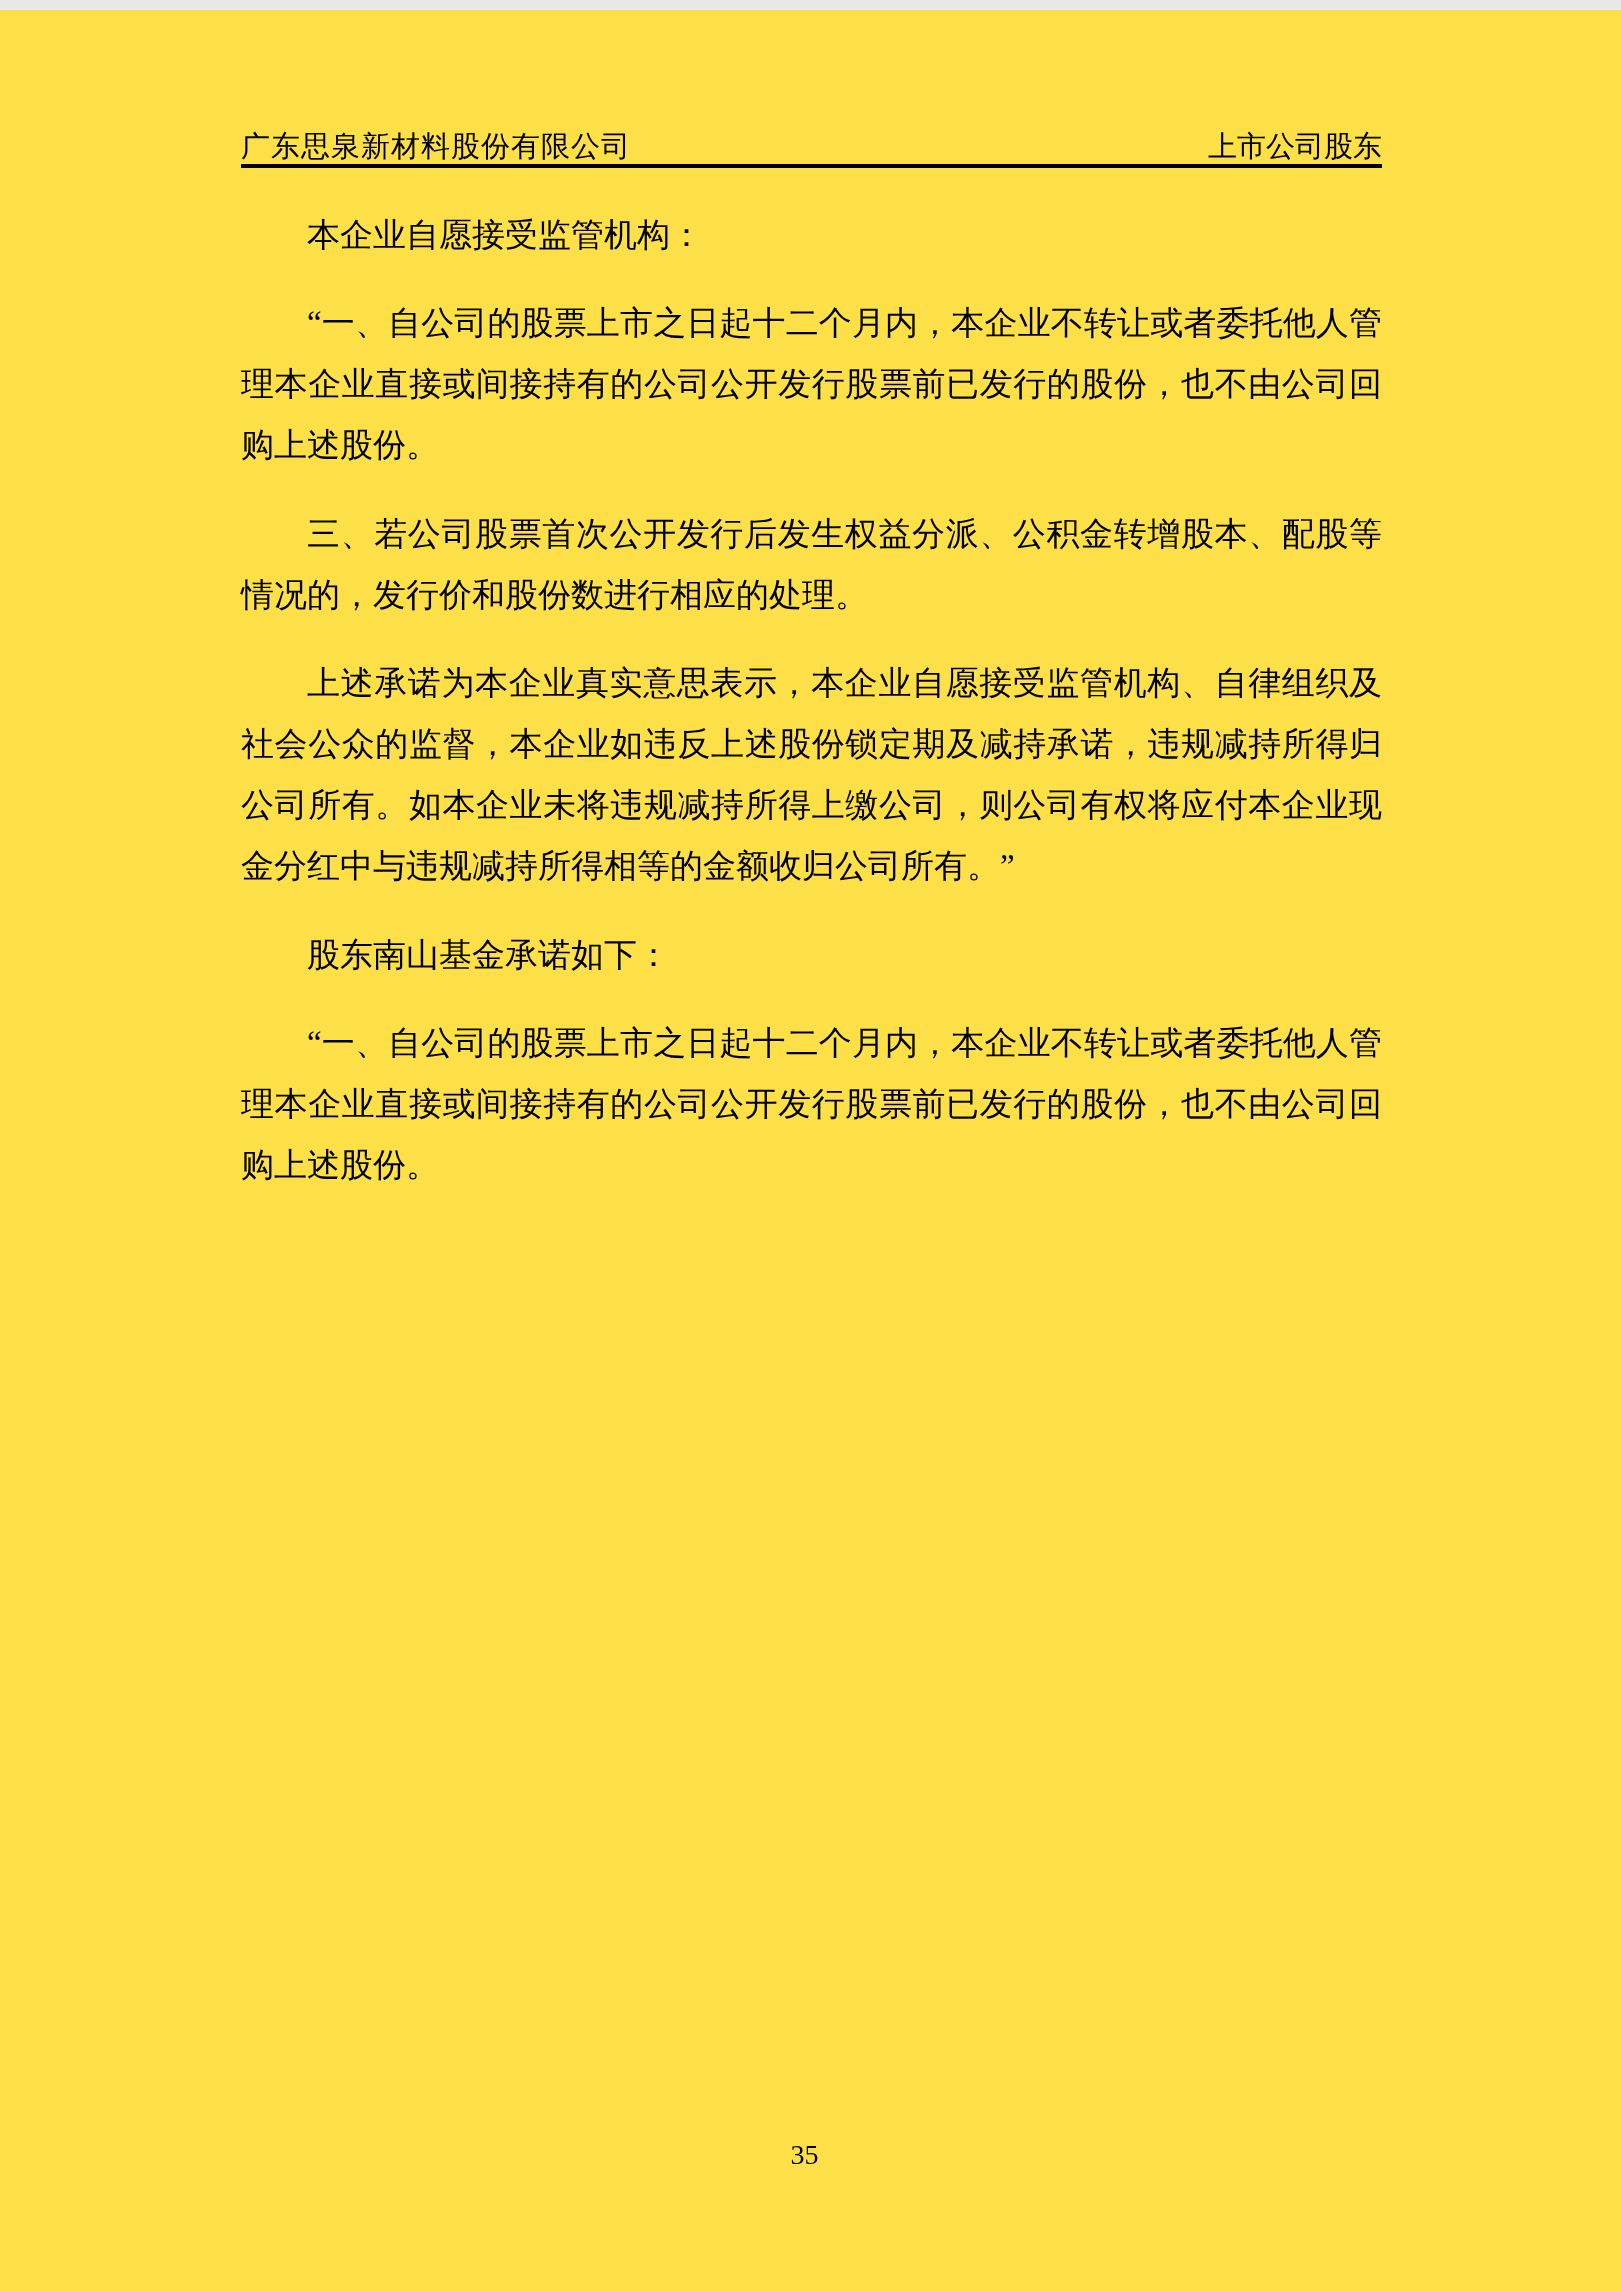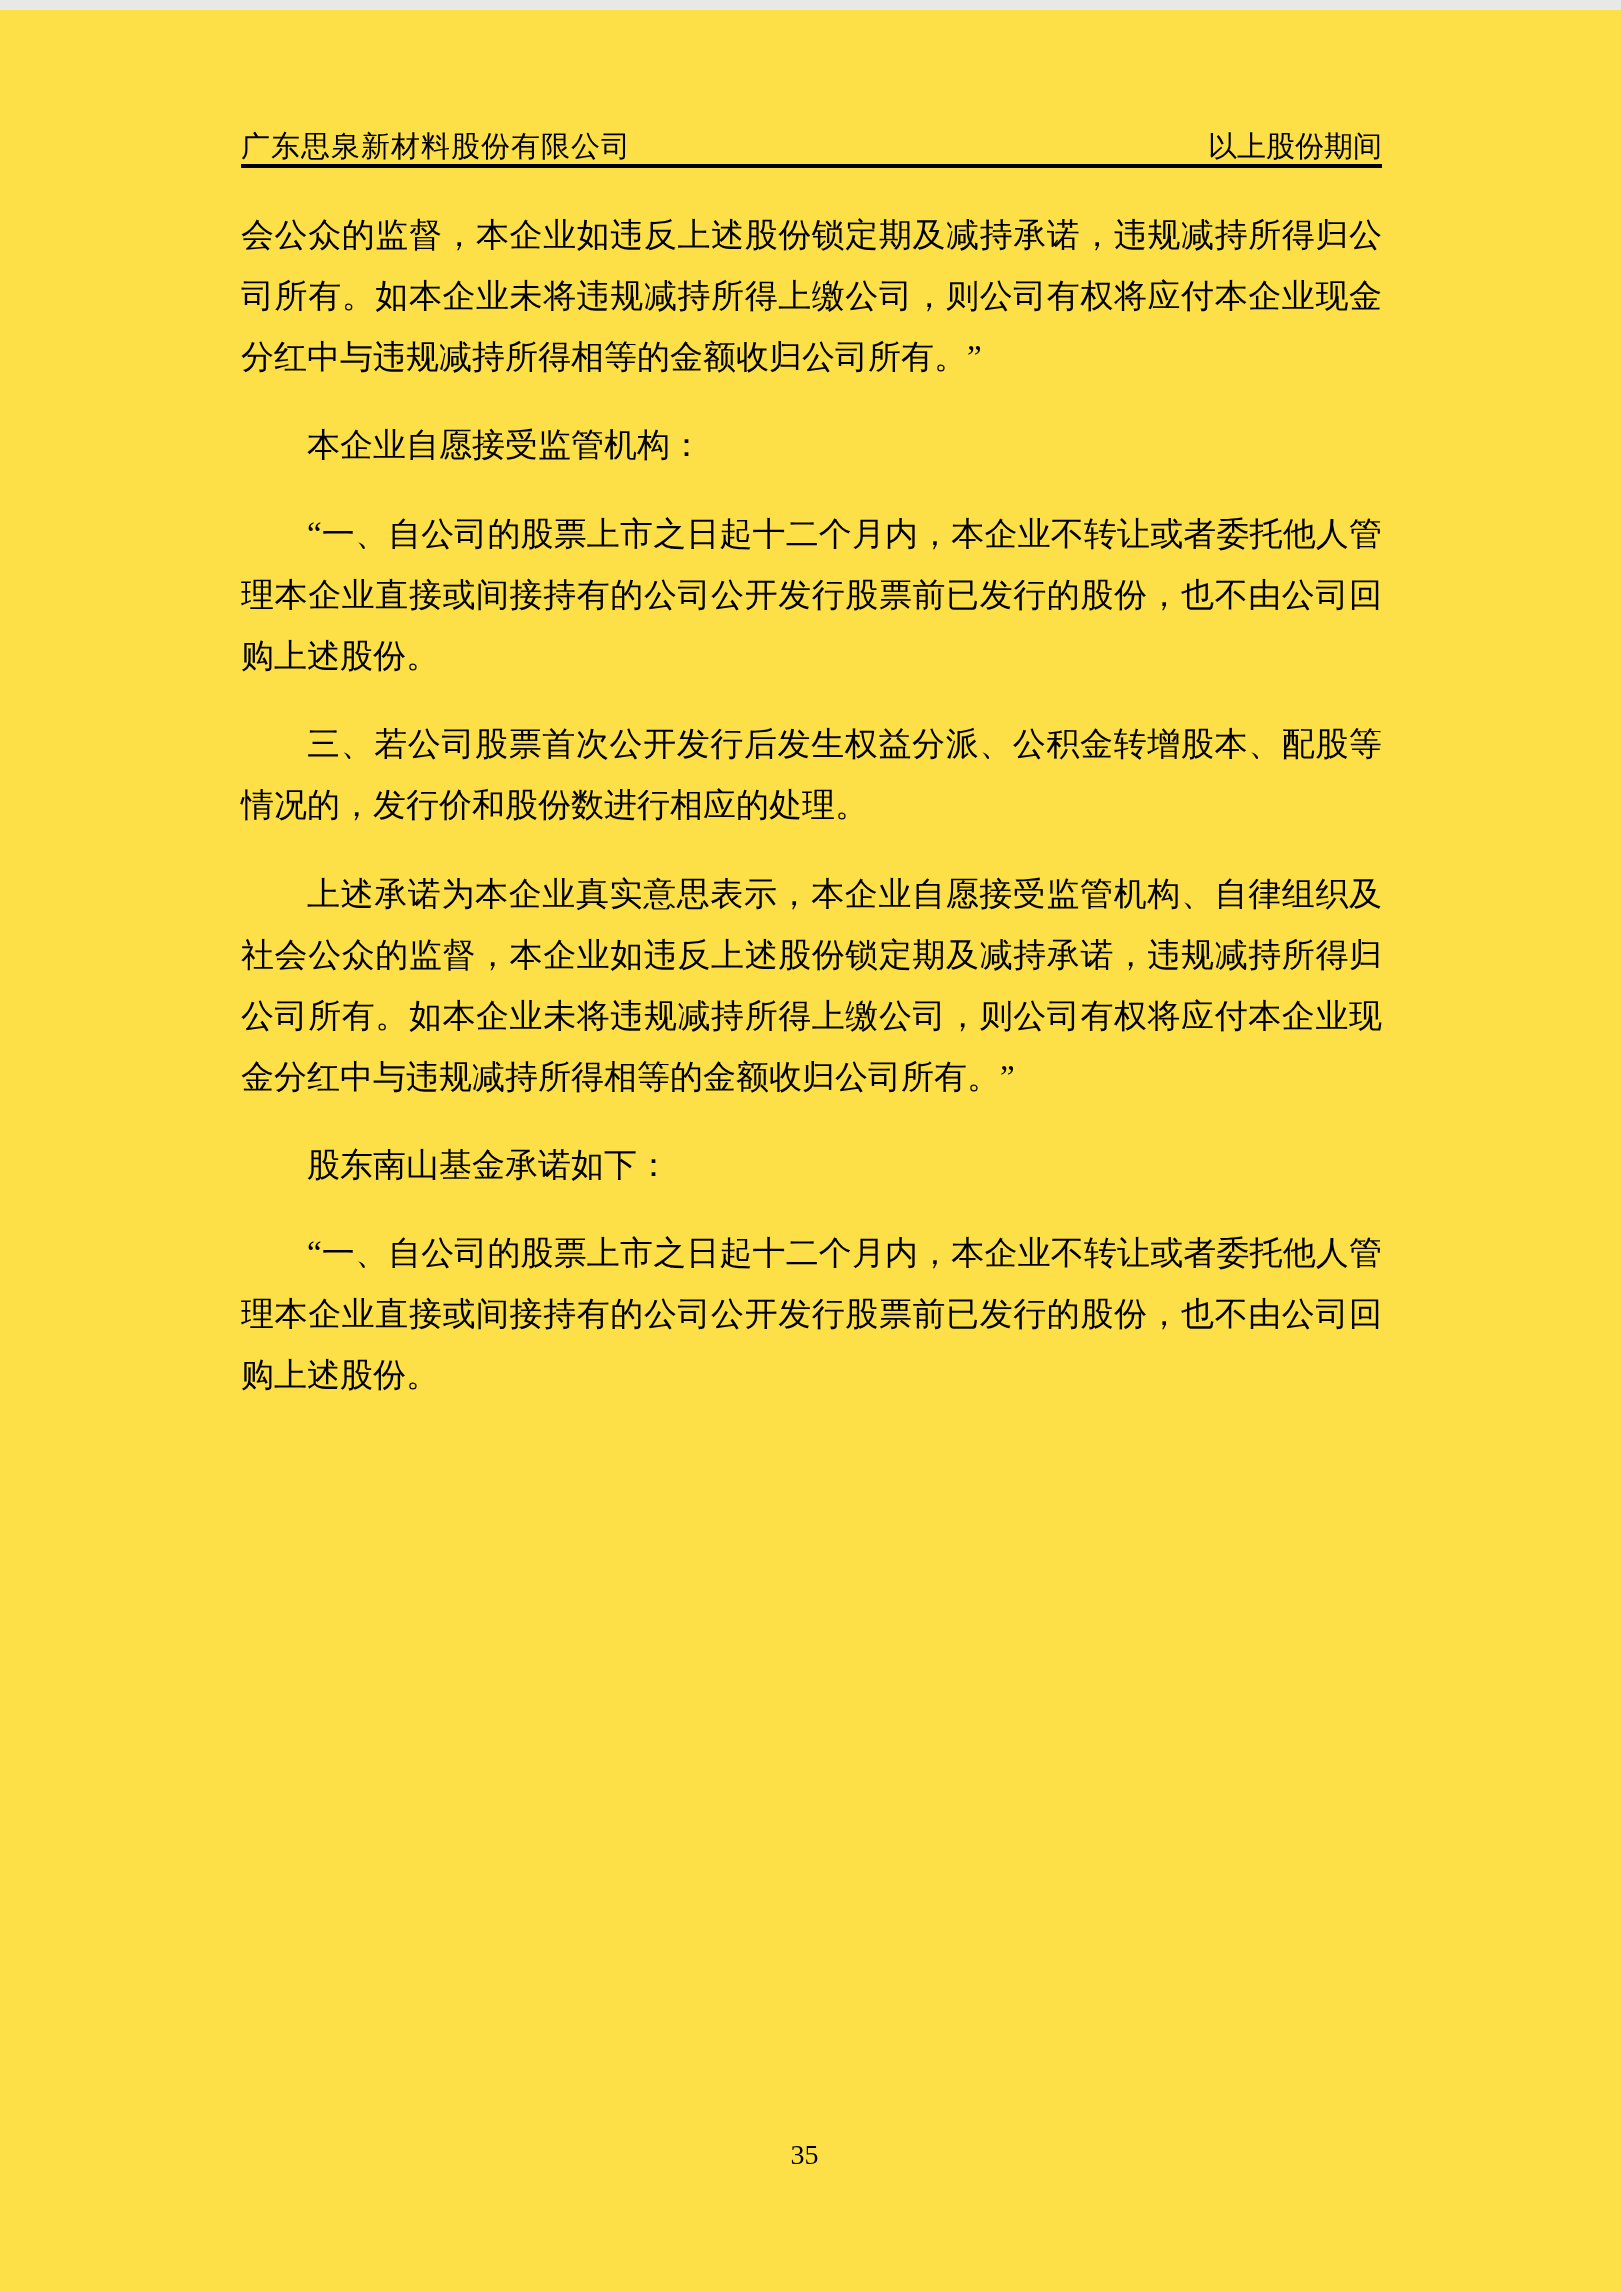--- a/index.html
+++ b/index.html
@@ -63,25 +63,24 @@
     line-height: 39px;
   }
 </style>
 </head>
 <body>
 
 <div class="page">
 
   <div class="page-header">
     <span class="company">广东思泉新材料股份有限公司</span>
-    <span class="doc-title">以上股份期间</span>
+    <span class="doc-title">上市公司股东</span>
   </div>
 
   <div class="doc-body">
-    <p class="no-indent">会公众的监督，本企业如违反上述股份锁定期及减持承诺，违规减持所得归公司所有。如本企业未将违规减持所得上缴公司，则公司有权将应付本企业现金分红中与违规减持所得相等的金额收归公司所有。”</p>
     <p>本企业自愿接受监管机构：</p>
     <p>“一、自公司的股票上市之日起十二个月内，本企业不转让或者委托他人管理本企业直接或间接持有的公司公开发行股票前已发行的股份，也不由公司回购上述股份。</p>
     <p>三、若公司股票首次公开发行后发生权益分派、公积金转增股本、配股等情况的，发行价和股份数进行相应的处理。</p>
     <p>上述承诺为本企业真实意思表示，本企业自愿接受监管机构、自律组织及社会公众的监督，本企业如违反上述股份锁定期及减持承诺，违规减持所得归公司所有。如本企业未将违规减持所得上缴公司，则公司有权将应付本企业现金分红中与违规减持所得相等的金额收归公司所有。”</p>
     <p>股东南山基金承诺如下：</p>
     <p>“一、自公司的股票上市之日起十二个月内，本企业不转让或者委托他人管理本企业直接或间接持有的公司公开发行股票前已发行的股份，也不由公司回购上述股份。</p>
   </div>
 
   <div class="page-footer">
     <span>35</span>

